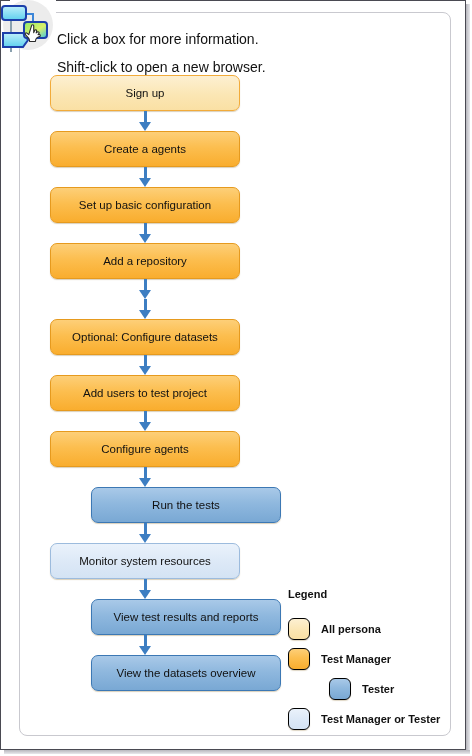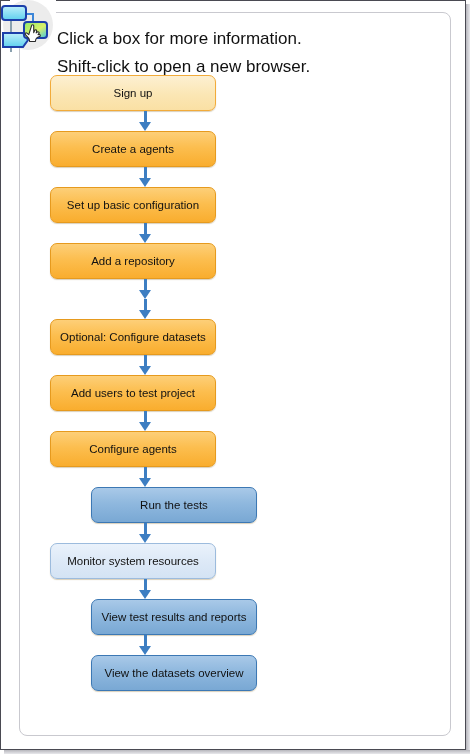--- a/index.html
+++ b/index.html
@@ -66,36 +66,36 @@
   
   #header-icon {
     position: absolute;
     left: 0px; top: 0px;
     width: 56px; height: 54px;
   }
   #header-text {
     position: absolute;
     left: 57px; top: 18px;
     width: 270px;
-    font-size: 17px;
+    font-size: 14px;
     line-height: 14px;
     color: #111111;
     white-space: pre-line;
   }
   #header-text .l1, #header-text .l2 { display: block; }
 
   
   #flow {
     position: absolute;
     left: 50px; top: 75px;
     width: 190px;
   }
   .node {
     position: relative;
-    width: 166px;
+    width: 190px;
     height: 36px;
     box-sizing: border-box;
     border-radius: 7px;
     border: 1px solid;
     display: flex;
     align-items: center;
     justify-content: center;
     font-size: 11.5px;
     color: #111111;
     margin-bottom: 0;
@@ -303,14 +303,35 @@
       </div>
       <div class="arrow">
         <div class="stem"></div>
         <div class="head"></div>
       </div>
       <div class="node sty-tester" title="Tester">
         <span>View the datasets overview</span>
       </div>
     </div>
 
+  <div id="legend">
+    <div id="legend-title">Legend</div>
+    <div id="legend-items">
+        <div class="legend-row">
+          <div class="legend-swatch sty-all"></div>
+          <div class="legend-label">All persona</div>
+        </div>
+        <div class="legend-row">
+          <div class="legend-swatch sty-tm"></div>
+          <div class="legend-label">Test Manager</div>
+        </div>
+        <div class="legend-row">
+          <div class="legend-swatch sty-tester"></div>
+          <div class="legend-label">Tester</div>
+        </div>
+        <div class="legend-row">
+          <div class="legend-swatch sty-both"></div>
+          <div class="legend-label">Test Manager or Tester</div>
+        </div>
+      </div>
+  </div>
 
 </div>
 
 </body></html>

